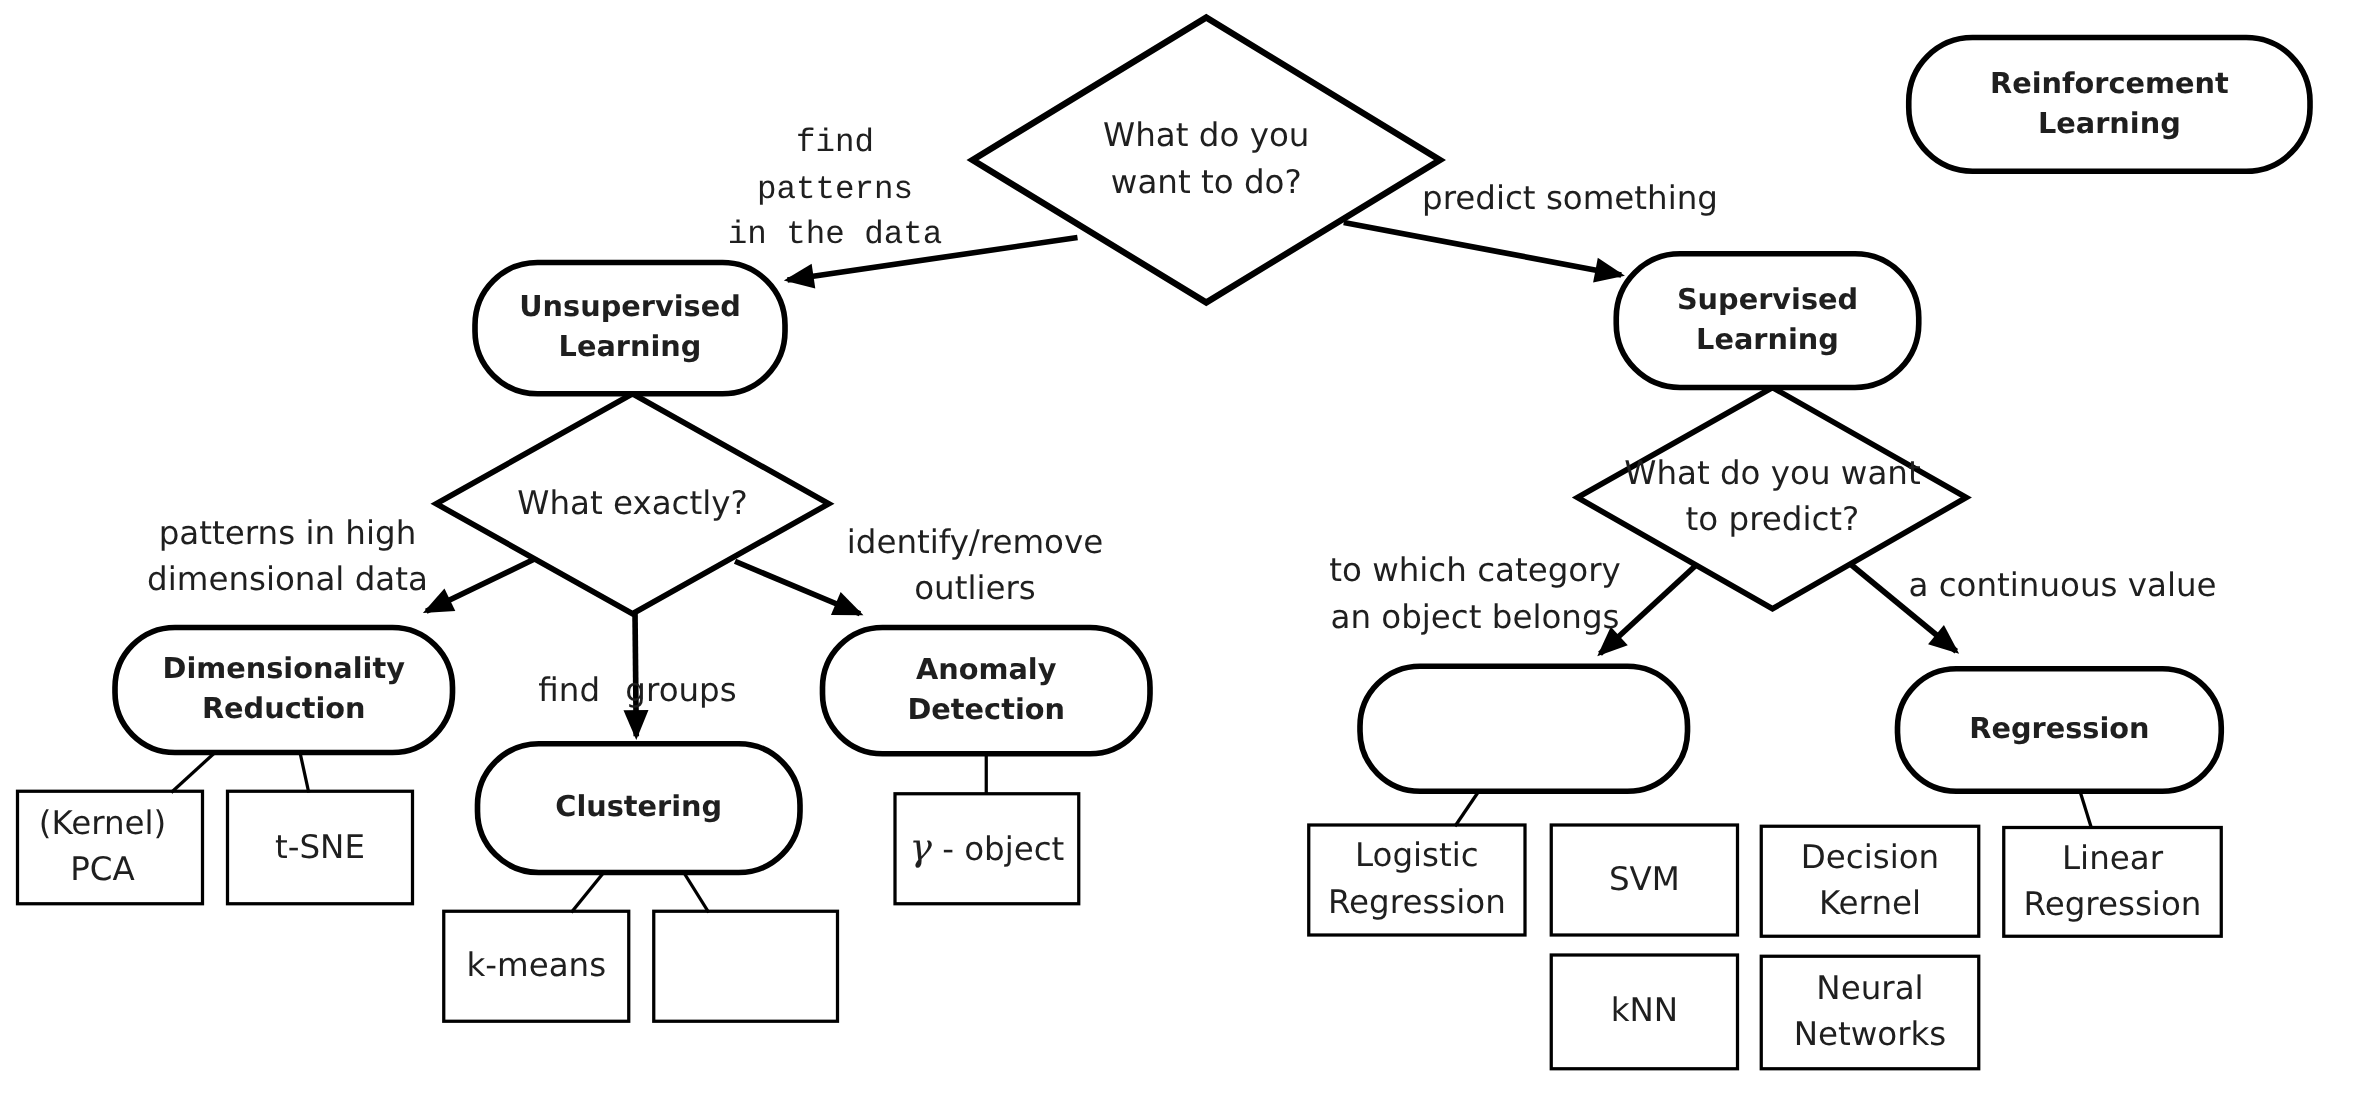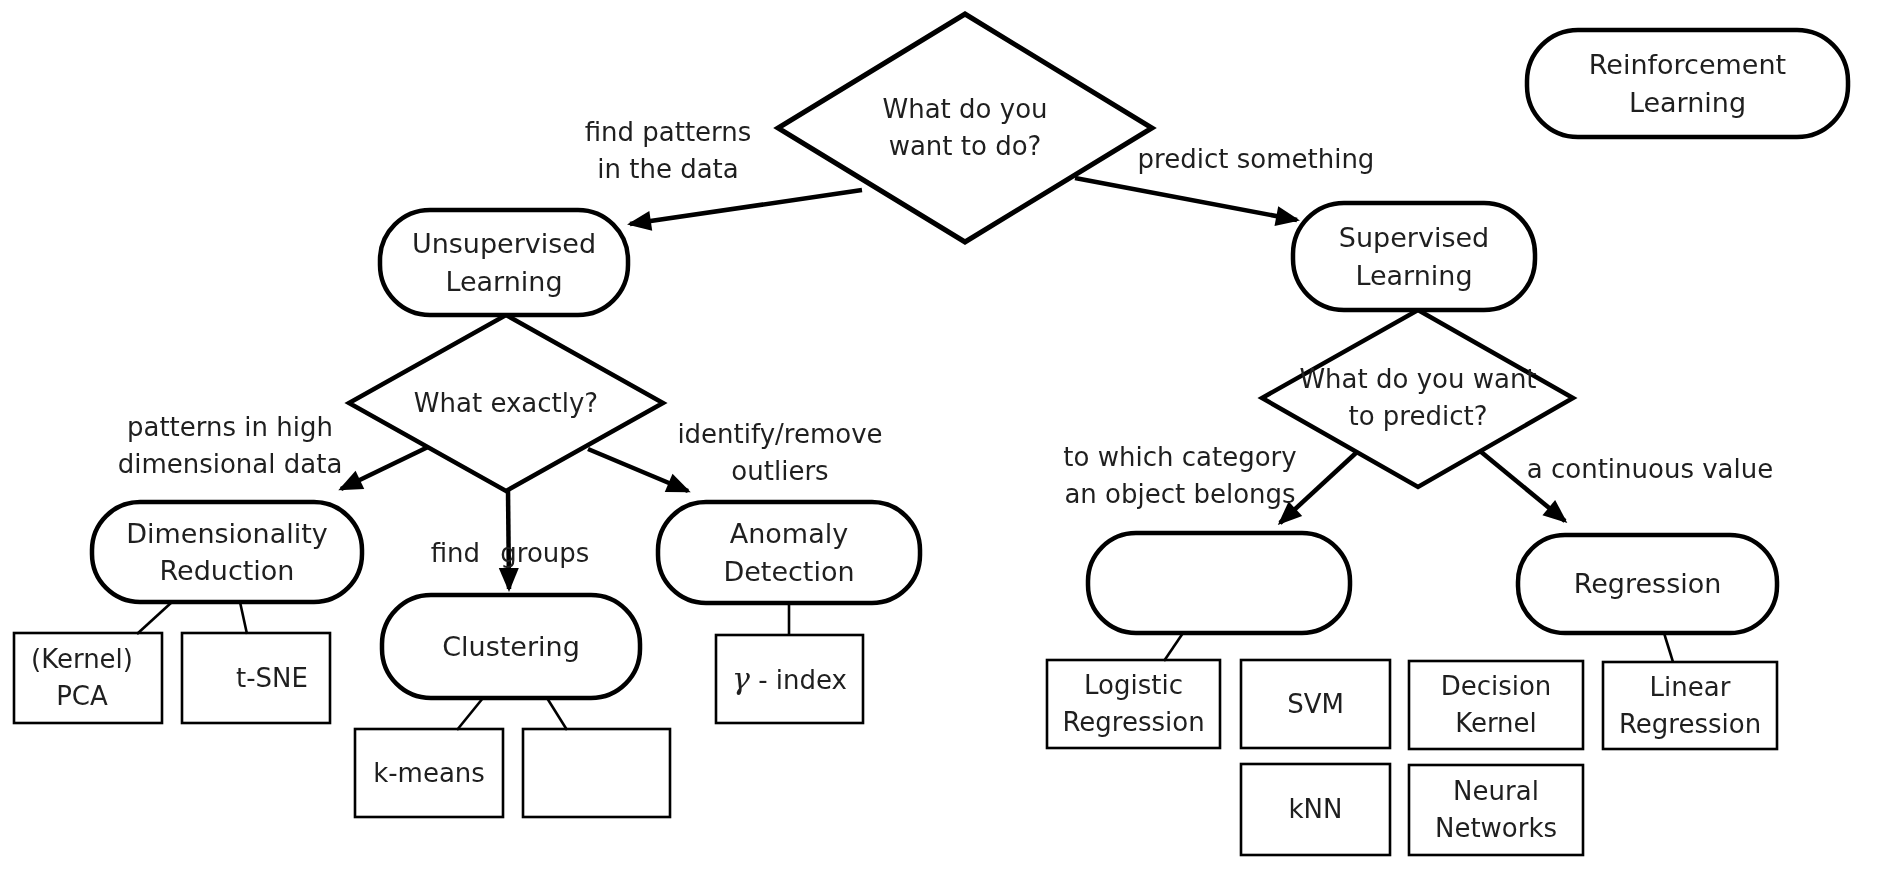--- a/index.html
+++ b/index.html
@@ -14,21 +14,21 @@
   .stage svg{position:absolute;left:0;top:0;}
   .label{
     position:absolute;
     display:flex;align-items:center;justify-content:center;
     text-align:center;
     white-space:pre-line;
     font-size:26px;line-height:1.42;
     color:#1f1f1f;
     pointer-events:none;
   }
-  .label--node{font-weight:normal;font-size:27px;line-height:1.38;}
+  .label--node{font-weight:bold;font-size:23px;line-height:1.38;}
   .label--groups{word-spacing:12px;}
   .label--gamma{
     display:block;
     line-height:88px;
     white-space:nowrap;
   }
   .label--gamma::first-letter{
     font-style:italic;
     font-family:"DejaVu Serif","Liberation Serif",serif;
     font-size:30px;
@@ -101,35 +101,35 @@
 to predict?</div>
   <div class="label label--node" style="left:92px;top:502px;width:270px;height:100px;">Dimensionality
 Reduction</div>
   <div class="label label--node" style="left:382px;top:595px;width:258px;height:103px;">Clustering</div>
   <div class="label label--node" style="left:658px;top:502px;width:262px;height:101px;">Anomaly
 Detection</div>
   <div class="label label--node" style="left:1518px;top:535px;width:259px;height:98px;">Regression</div>
 
   <div class="label" style="left:14px;top:633px;width:136px;height:90px;">(Kernel)
 PCA</div>
-  <div class="label" style="left:182px;top:633px;width:148px;height:90px;padding-left:16px;">t-SNE</div>
+  <div class="label" style="left:182px;top:633px;width:148px;height:90px;">t-SNE</div>
   <div class="label" style="left:355px;top:729px;width:148px;height:88px;">k-means</div>
-  <div class="label label--gamma" style="left:716px;top:635px;width:147px;height:88px;">γ - index</div>
+  <div class="label label--gamma" style="left:716px;top:635px;width:147px;height:88px;">γ - object</div>
   <div class="label" style="left:1047px;top:660px;width:173px;height:88px;">Logistic
 Regression</div>
   <div class="label" style="left:1241px;top:660px;width:149px;height:88px;">SVM</div>
   <div class="label" style="left:1409px;top:661px;width:174px;height:88px;">Decision
 Kernel</div>
   <div class="label" style="left:1603px;top:662px;width:174px;height:87px;">Linear
 Regression</div>
   <div class="label" style="left:1241px;top:764px;width:149px;height:91px;">kNN</div>
   <div class="label" style="left:1409px;top:765px;width:174px;height:90px;">Neural
 Networks</div>
 
-  <div class="label" style="left:568px;top:112px;width:200px;height:78px;">find patterns
+  <div class="label" style="left:568px;top:112px;width:200px;height:78px;font-family:Liberation Mono, monospace;">find patterns
 in the data</div>
   <div class="label" style="left:1136px;top:140px;width:240px;height:38px;">predict something</div>
   <div class="label" style="left:100px;top:408px;width:260px;height:75px;">patterns in high
 dimensional data</div>
   <div class="label label--groups" style="left:405px;top:533px;width:210px;height:40px;">find groups</div>
   <div class="label" style="left:668px;top:416px;width:224px;height:74px;">identify/remove
 outliers</div>
   <div class="label" style="left:1050px;top:440px;width:260px;height:72px;">to which category
 an object belongs</div>
   <div class="label" style="left:1520px;top:450px;width:260px;height:38px;">a continuous value</div>

